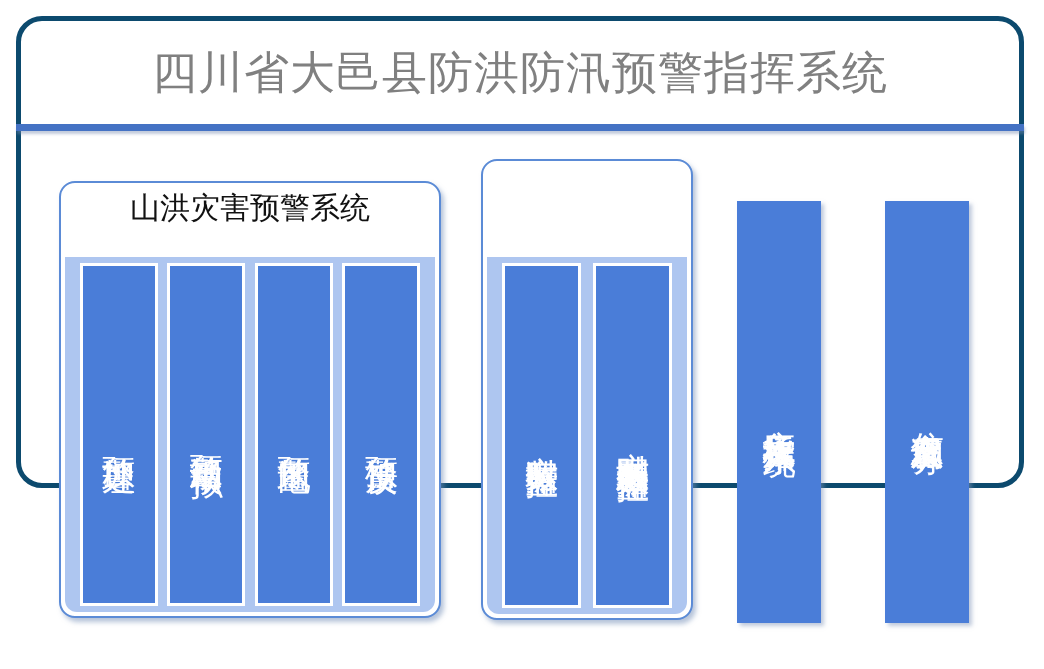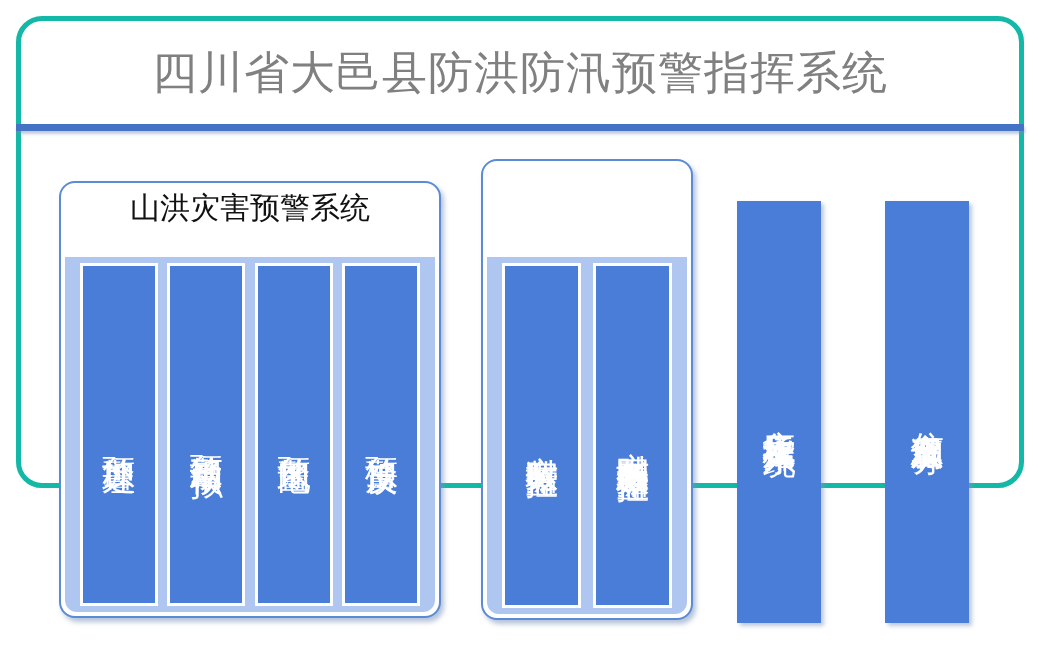--- a/index.html
+++ b/index.html
@@ -15,21 +15,21 @@
   }
 
   
   #app-frame {
     position: absolute;
     left: 16px;
     top: 16px;
     width: 1008px;
     height: 472px;
     box-sizing: border-box;
-    border: 5px solid #14b8a6;
+    border: 5px solid #0c4a6e;
     border-radius: 26px;
     background: #ffffff;
   }
 
   
   #header {
     position: absolute;
     left: 0;
     top: 0;
     width: 100%;

